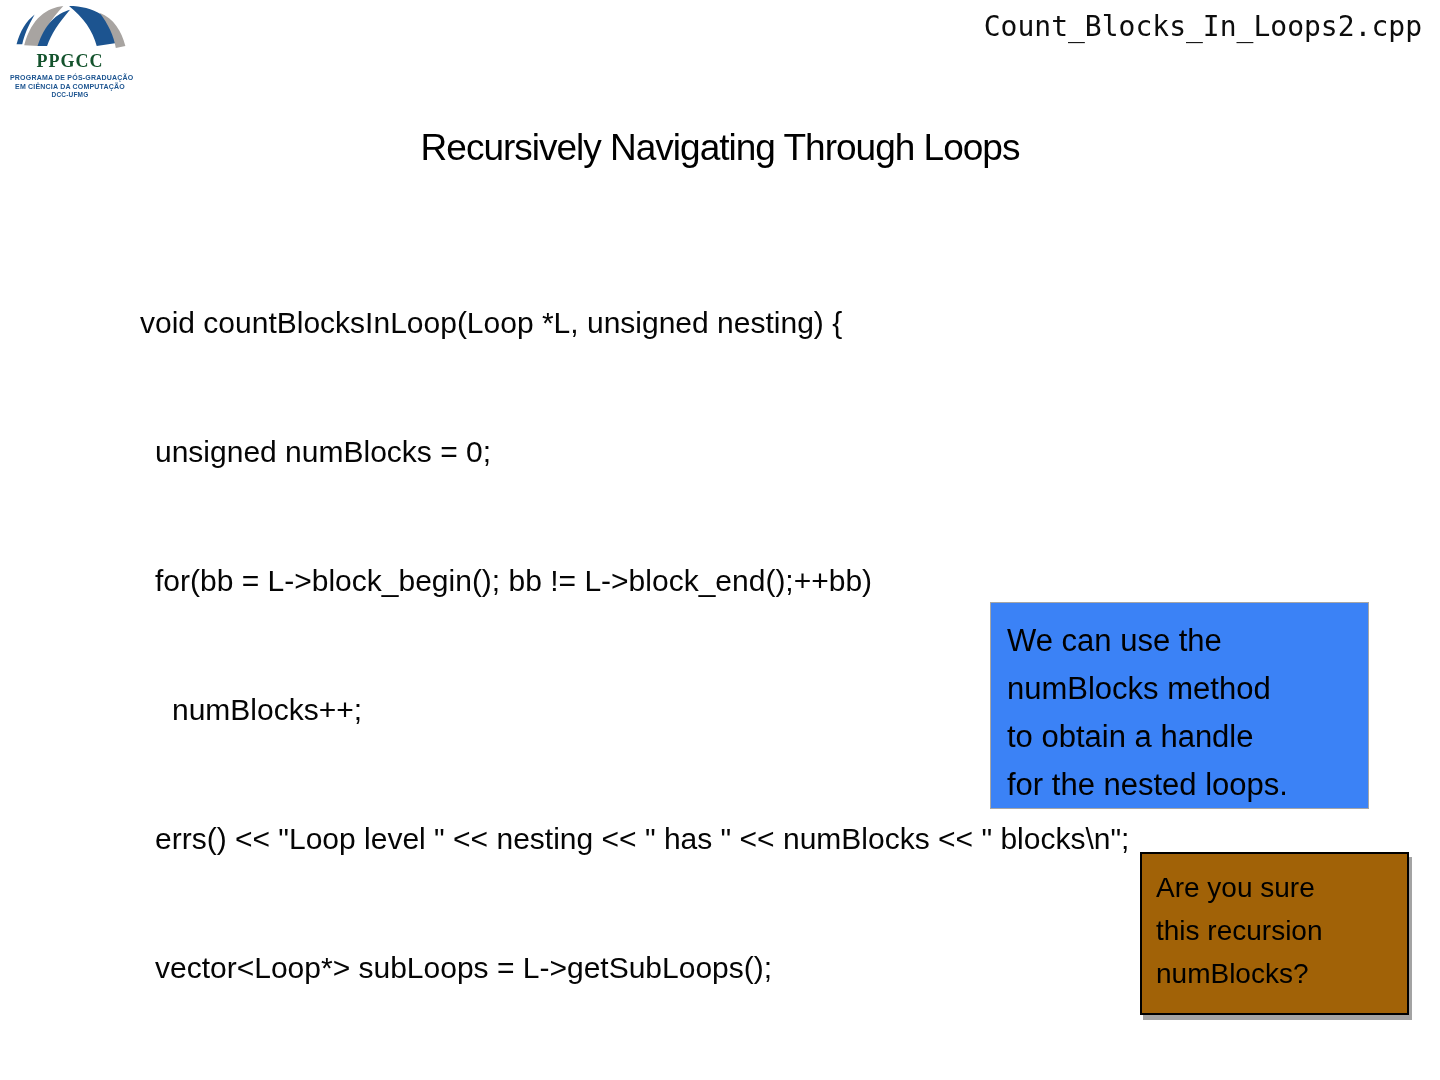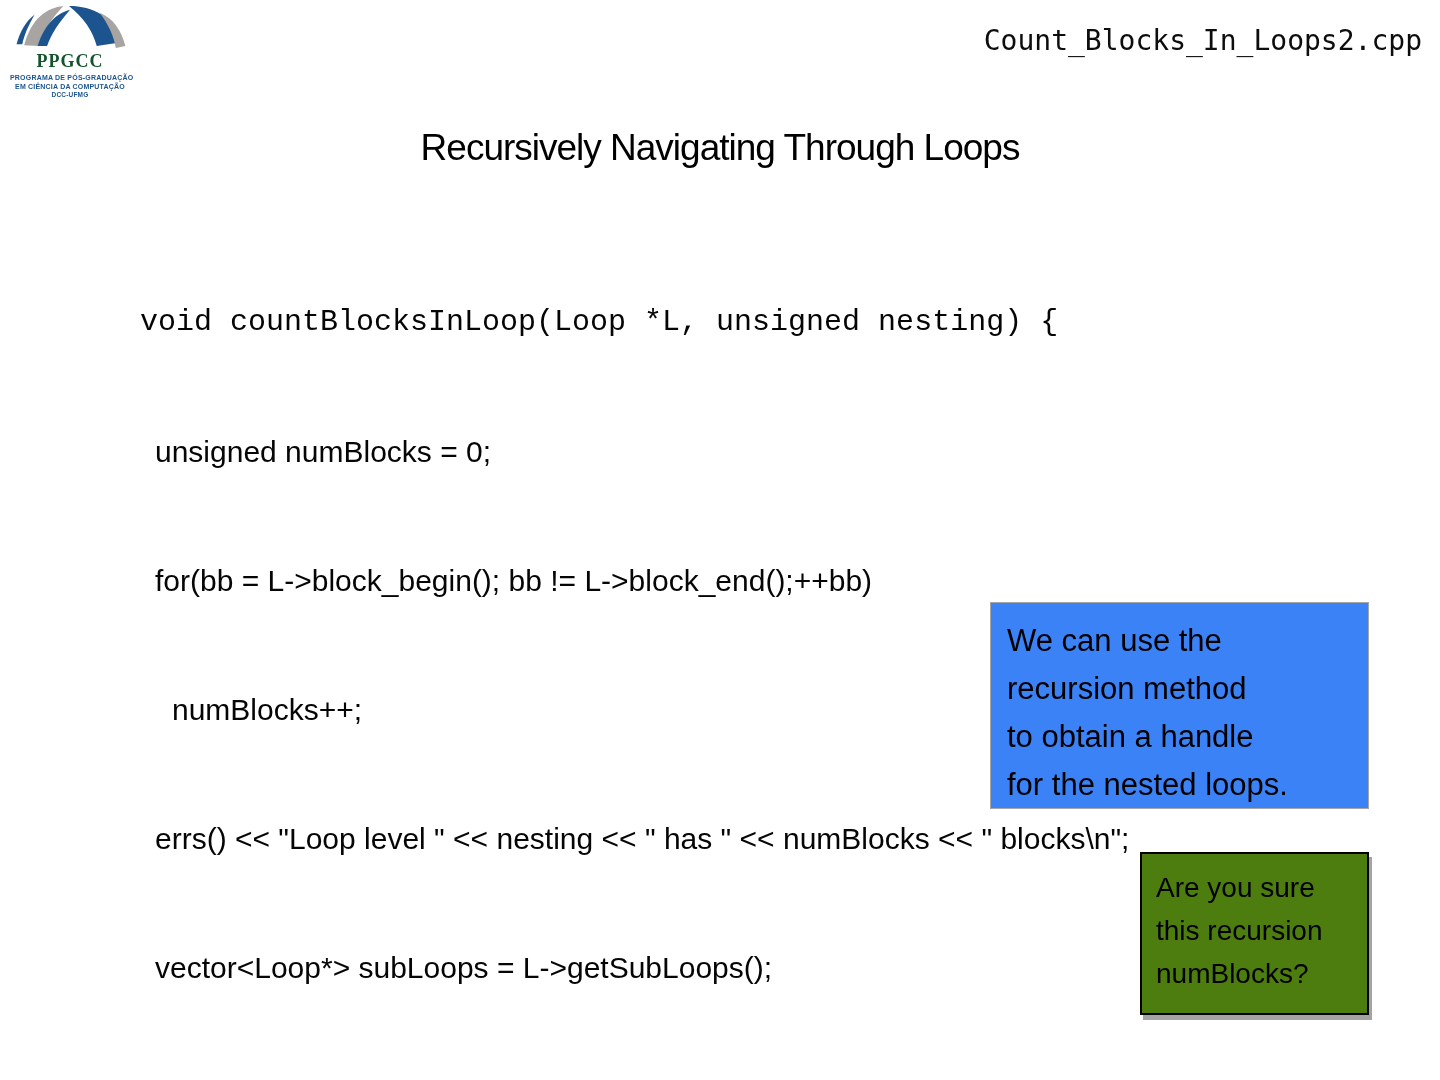--- a/index.html
+++ b/index.html
@@ -37,21 +37,21 @@
     line-height: 8.5px;
     letter-spacing: 0.2px;
     color: #1c5490;
     white-space: nowrap;
   }
   .logo-sub.last { font-size: 6.5px; }
 
   
   .filename {
     position: absolute;
-    top: 24px;
+    top: 10px;
     right: 18px;
     font-family: "DejaVu Sans Mono", monospace;
     font-size: 28px;
     color: #0d0d0d;
     white-space: nowrap;
   }
 
   
   .title {
     position: absolute;
@@ -71,21 +71,21 @@
     position: absolute;
     left: 140px;
     top: 215px;
     width: 1100px;
     font-size: 30px;
     line-height: 43px;
     color: #050505;
     white-space: pre;
   }
   .code-line { height: 43px; }
-  .ind0 { padding-left: 0; font-family: Liberation Mono, monospace; }
+  .ind0 { padding-left: 0; }
   .ind1 { padding-left: 15px; }
   .ind2 { padding-left: 32px; }
 
   
   .callout-note {
     position: absolute;
     left: 990px;
     top: 602px;
     width: 379px;
     height: 207px;
@@ -95,23 +95,23 @@
     font-size: 31px;
     line-height: 48px;
     color: #000000;
   }
 
   
   .callout-warning {
     position: absolute;
     left: 1140px;
     top: 852px;
-    width: 229px;
+    width: 269px;
     height: 163px;
-    background: #4d7c0f;
+    background: #a16207;
     border: 2px solid #000000;
     box-shadow: 3px 5px 0 #a3a3a3;
     padding: 12px 0 0 14px;
     font-size: 28px;
     line-height: 43px;
     color: #000000;
   }
 </style>
 </head>
 <body>
@@ -152,21 +152,21 @@
     
     
     
     
     
     
   </div>
 
   <div class="callout-note">
     <div>We can use the</div>
-    <div>recursion method</div>
+    <div>numBlocks method</div>
     <div>to obtain a handle</div>
     <div>for the nested loops.</div>
   </div>
 
   <div class="callout-warning">
     <div>Are you sure</div>
     <div>this recursion</div>
     <div>numBlocks?</div>
   </div>
 

